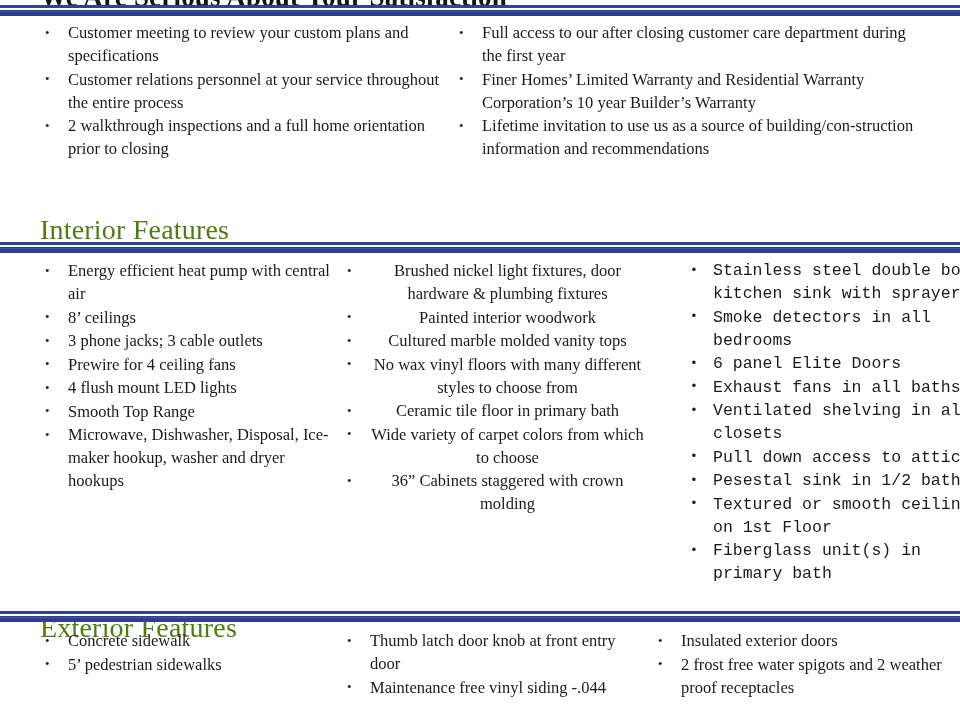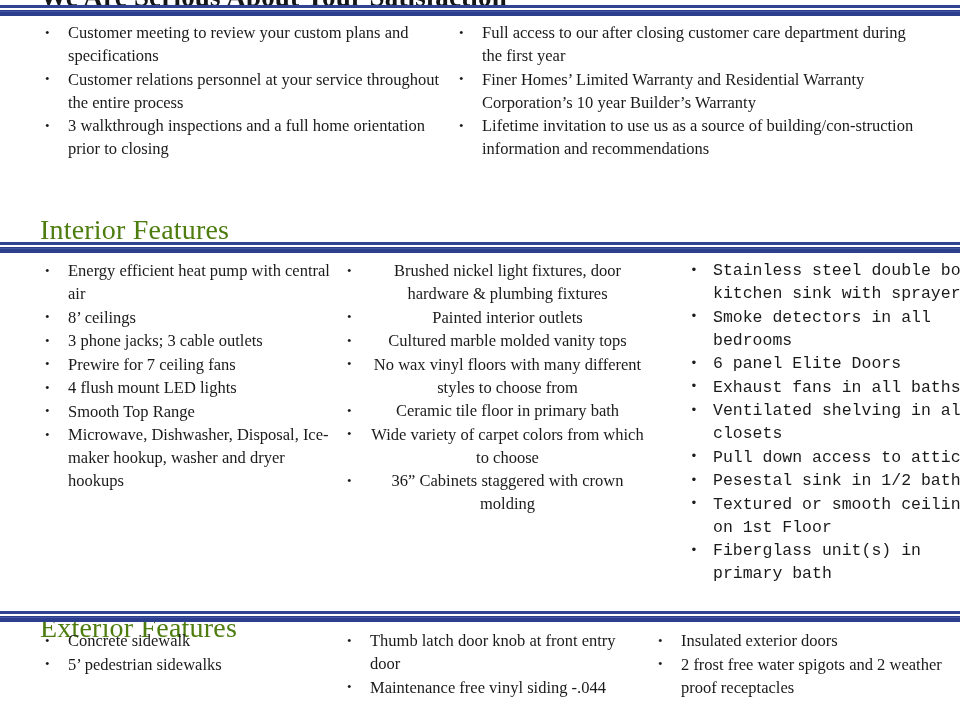--- a/index.html
+++ b/index.html
@@ -113,21 +113,21 @@
   <div class="band-top"></div>
   <div class="band-gap"></div>
   <div class="band-bot"></div>
   <div class="sheen"></div>
 </div>
 
 <div class="col s1-c1">
   <ul>
     <li>Customer meeting to review your custom plans and specifications</li>
     <li>Customer relations personnel at your service throughout the entire process</li>
-    <li>3 walkthrough inspections and a full home orientation prior to closing</li>
+    <li>2 walkthrough inspections and a full home orientation prior to closing</li>
   </ul>
 </div>
 
 <div class="col s1-c2">
   <ul>
     <li>Full access to our after closing customer care department during the first year</li>
     <li>Finer Homes’ Limited Warranty and Residential Warranty Corporation’s 10 year Builder’s Warranty</li>
     <li>Lifetime invitation to use us as a source of building/con-struction information and recommendations</li>
   </ul>
 </div>
@@ -139,31 +139,31 @@
   <div class="band-gap"></div>
   <div class="band-bot"></div>
   <div class="sheen"></div>
 </div>
 
 <div class="col s2-c1">
   <ul>
     <li>Energy efficient heat pump with central air</li>
     <li>8’ ceilings</li>
     <li>3 phone jacks; 3 cable outlets</li>
-    <li>Prewire for 7 ceiling fans</li>
+    <li>Prewire for 4 ceiling fans</li>
     <li>4 flush mount LED lights</li>
     <li>Smooth Top Range</li>
     <li>Microwave, Dishwasher, Disposal, Ice-maker hookup, washer and dryer hookups</li>
   </ul>
 </div>
 
 <div class="col s2-c2">
   <ul>
     <li>Brushed nickel light fixtures, door hardware &amp; plumbing fixtures</li>
-    <li>Painted interior outlets</li>
+    <li>Painted interior woodwork</li>
     <li>Cultured marble molded vanity tops</li>
     <li>No wax vinyl floors with many different styles to choose from</li>
     <li>Ceramic tile floor in primary bath</li>
     <li>Wide variety of carpet colors from which to choose</li>
     <li>36” Cabinets staggered with crown molding</li>
   </ul>
 </div>
 
 <div class="col s2-c3">
   <ul>

